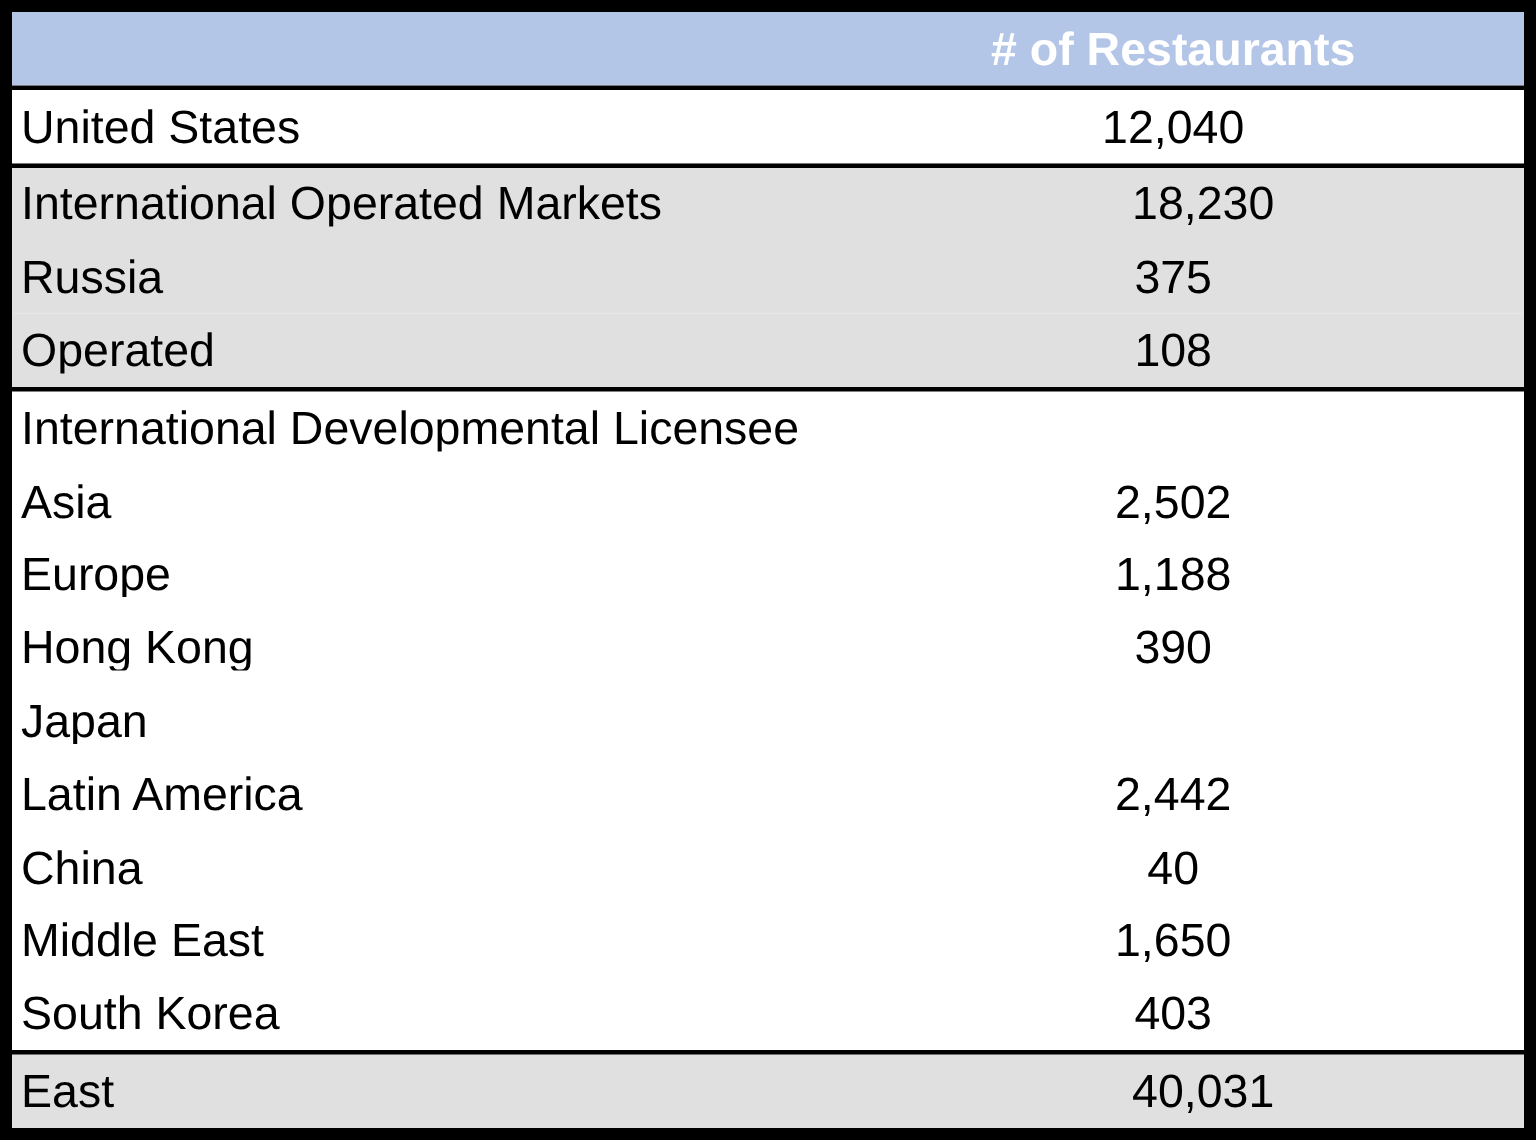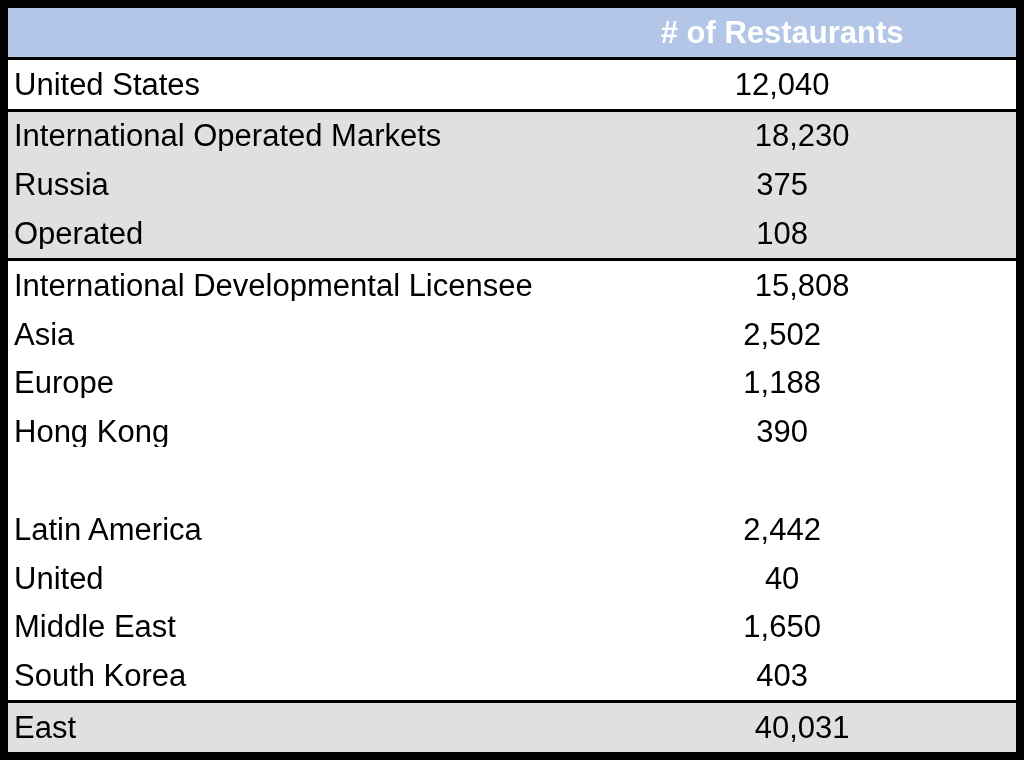--- a/index.html
+++ b/index.html
@@ -79,49 +79,49 @@
     <div class="cell value">375</div>
   </div>
 
   <div class="row shaded">
     <div class="cell label">Operated</div>
     <div class="cell value">108</div>
   </div>
 
   <div class="row italic divider">
     <div class="cell label">International Developmental Licensee</div>
-    <div class="cell value">15,808</div>
   </div>
 
   <div class="row">
     <div class="cell label">Asia</div>
     <div class="cell value">2,502</div>
   </div>
 
 
   <div class="row">
     <div class="cell label">Europe</div>
     <div class="cell value">1,188</div>
   </div>
 
   <div class="row">
     <div class="cell label">Hong Kong</div>
     <div class="cell value">390</div>
   </div>
 
   <div class="row">
+    <div class="cell label">Japan</div>
   </div>
 
   <div class="row">
     <div class="cell label">Latin America</div>
     <div class="cell value">2,442</div>
   </div>
 
   <div class="row">
-    <div class="cell label">United</div>
+    <div class="cell label">China</div>
     <div class="cell value">40</div>
   </div>
 
   <div class="row">
     <div class="cell label">Middle East</div>
     <div class="cell value">1,650</div>
   </div>
 
   <div class="row">
     <div class="cell label">South Korea</div>

